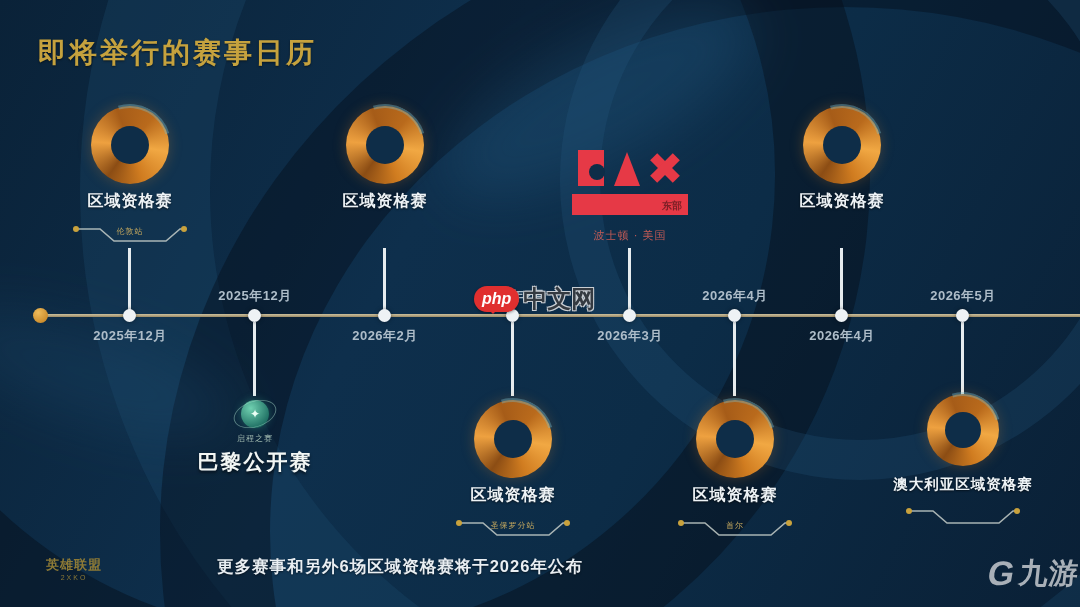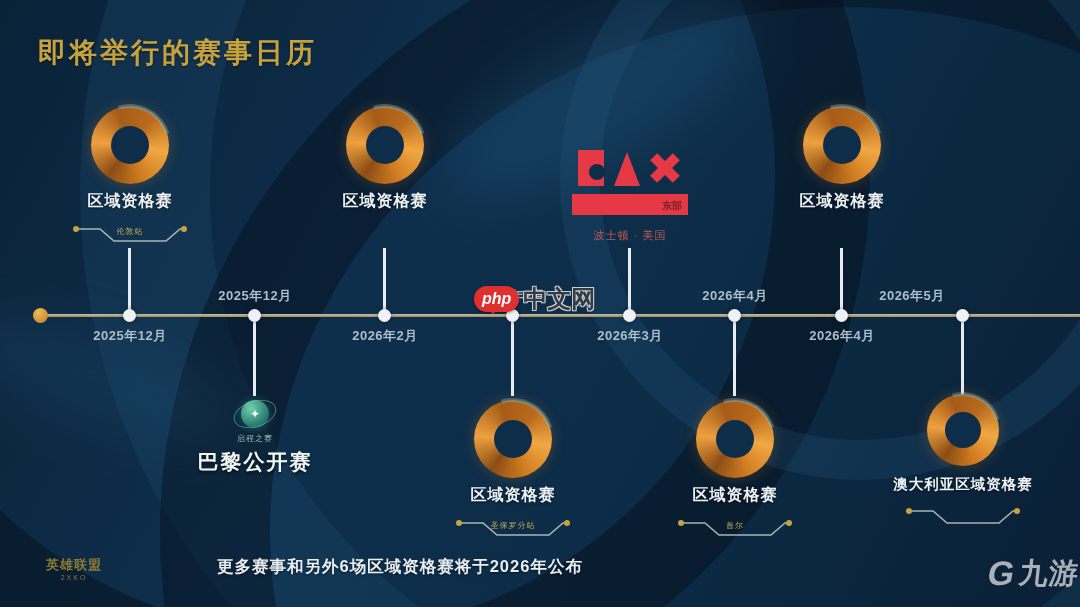--- a/index.html
+++ b/index.html
@@ -121,21 +121,21 @@
   <div class="dot" style="left:956px"></div>
 
   <span class="date" style="left:70px;top:327px">2025年12月</span>
   <span class="date" style="left:325px;top:327px">2026年2月</span>
   <span class="date" style="left:570px;top:327px">2026年3月</span>
   <span class="date" style="left:782px;top:327px">2026年4月</span>
 
   <span class="date" style="left:195px;top:287px">2025年12月</span>
   <span class="date" style="left:453px;top:287px">2026年2月</span>
   <span class="date" style="left:675px;top:287px">2026年4月</span>
-  <span class="date" style="left:852px;top:287px">2026年5月</span>
+  <span class="date" style="left:903px;top:287px">2026年5月</span>
 
   <div class="event" style="left:65px;top:106px">
     <div class="vortex"></div>
     <div class="event-label">区域资格赛</div>
     <div class="banner">
       <svg width="120" height="26" viewBox="0 0 120 26">
         <path class="bracket-line" d="M6 8 H30 L44 20 H96 L110 8 H114"></path>
         <circle class="bracket-dot" cx="6" cy="8" r="3"></circle>
         <circle class="bracket-dot" cx="114" cy="8" r="3"></circle>
       </svg>

